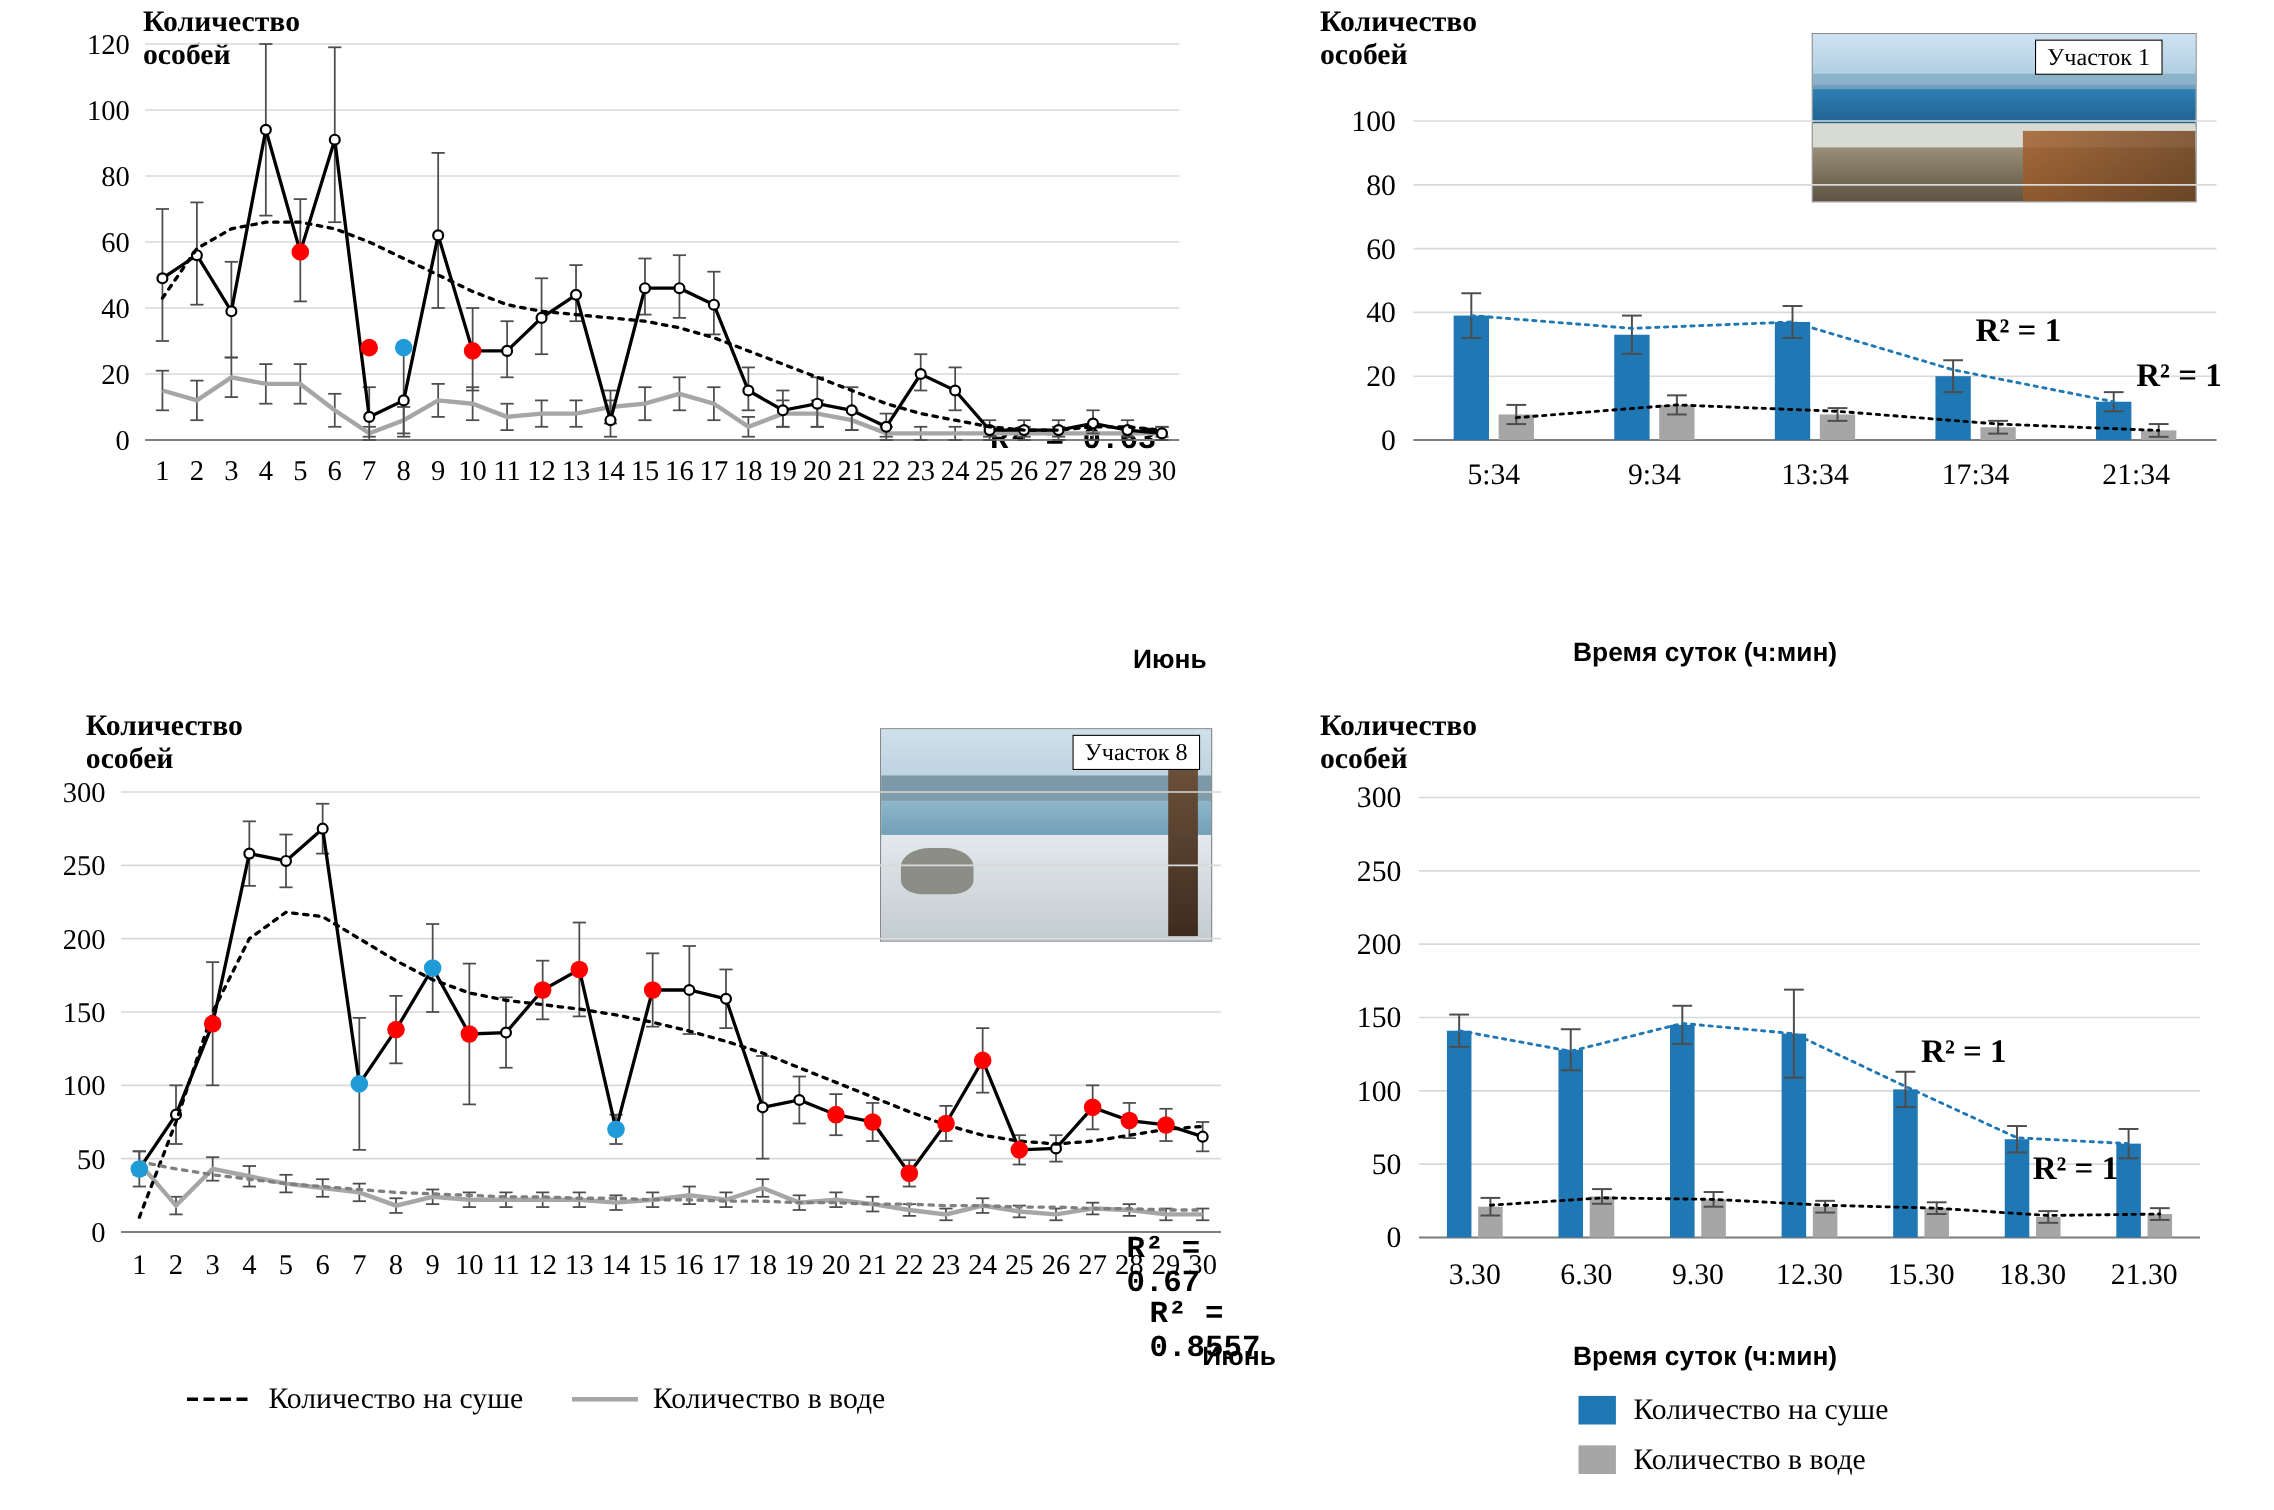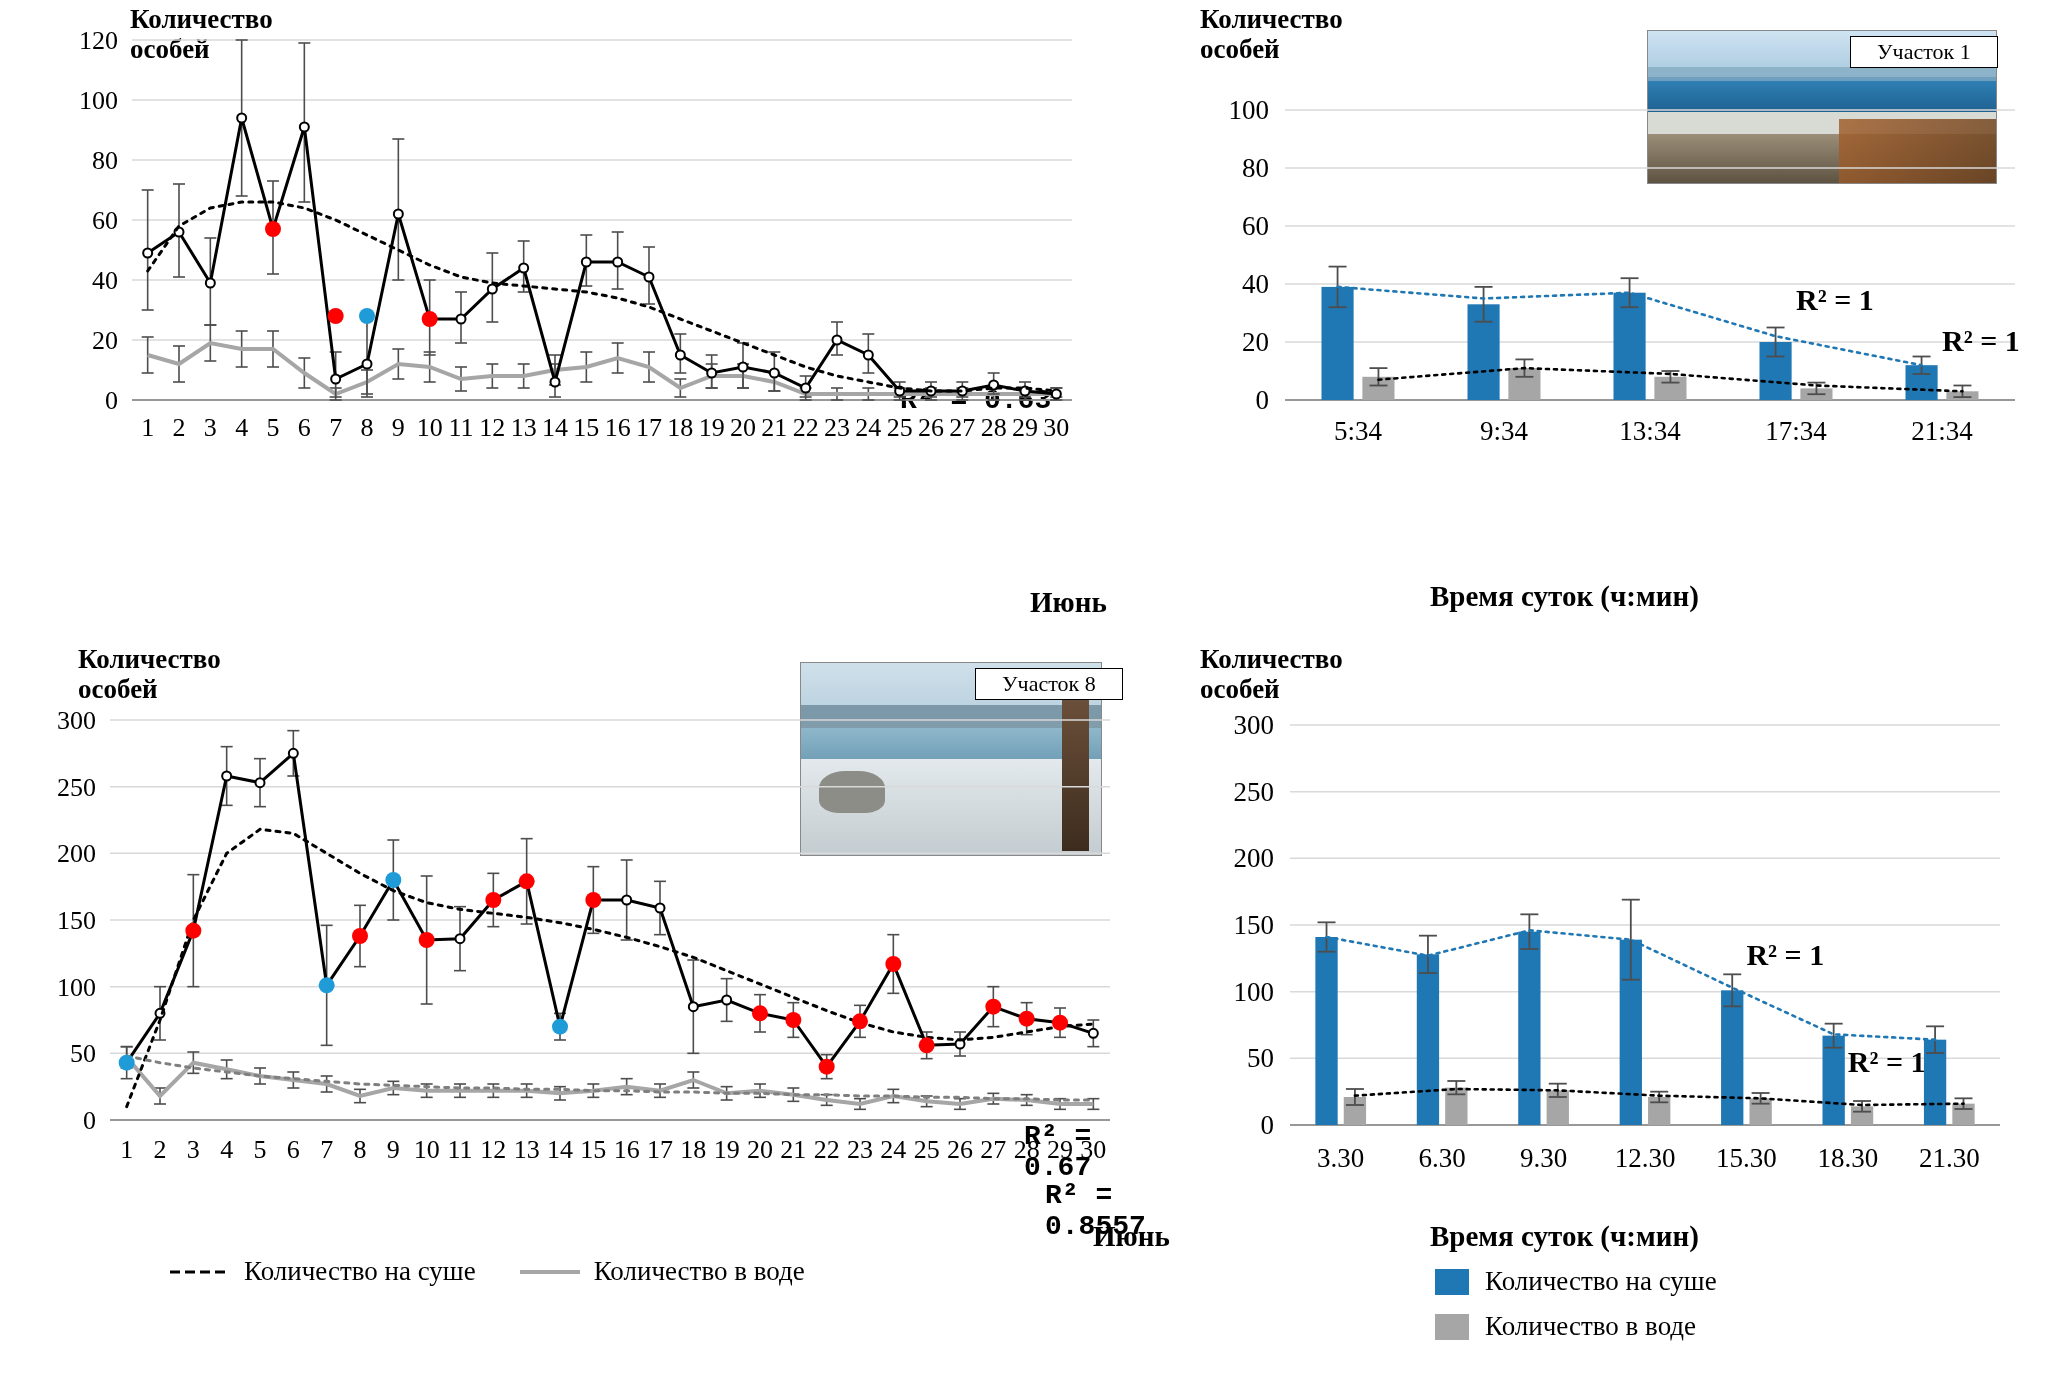--- a/index.html
+++ b/index.html
@@ -1,26 +1,26 @@
 <!DOCTYPE html>
 <html><head>
 <meta charset="utf-8">
 <style>
   html,body{margin:0;padding:0;background:#fff;}
   body{width:2067px;height:1373px;font-family:"Liberation Serif",serif;color:#000;position:relative;overflow:hidden;}
   .panel{position:absolute;}
   .axis-title{font-size:27px;line-height:1.12;font-family:"Liberation Serif",serif;font-weight:bold;}
-  .xlab{font-size:29px;font-family:Liberation Serif, serif;}
+  .xlab{font-size:24px;font-family:Liberation Sans, sans-serif;}
   .r2{font-size:28px;font-family:Liberation Mono, monospace;}
   .plot{position:absolute;}
   svg{display:block;overflow:visible;}
   .gridline{stroke:#d9d9d9;stroke-width:1.5;}
   .axisline{stroke:#7f7f7f;stroke-width:1.6;}
   .legend-text{font-size:27px;font-family:"Liberation Serif",serif;}
-  .photo-cap{position:absolute;background:#fff;border:1px solid #000;font-size:22px;padding:2px 26px;font-family:"Liberation Serif",serif;}
+  .photo-cap{position:absolute;background:#fff;border:1px solid #000;font-size:22px;padding:2px 10px;font-family:"Liberation Serif",serif;}
   .photo{position:absolute;border:1px solid #888;}
 </style>
 </head>
 <body>
 
 <div class="panel" id="panel-top-left" style="left:0;top:0;width:1160px;height:620px;">
   <div class="axis-title" style="position:absolute;left:130px;top:4px;">
     <div>Количество</div>
     <div>особей</div>
   </div>

